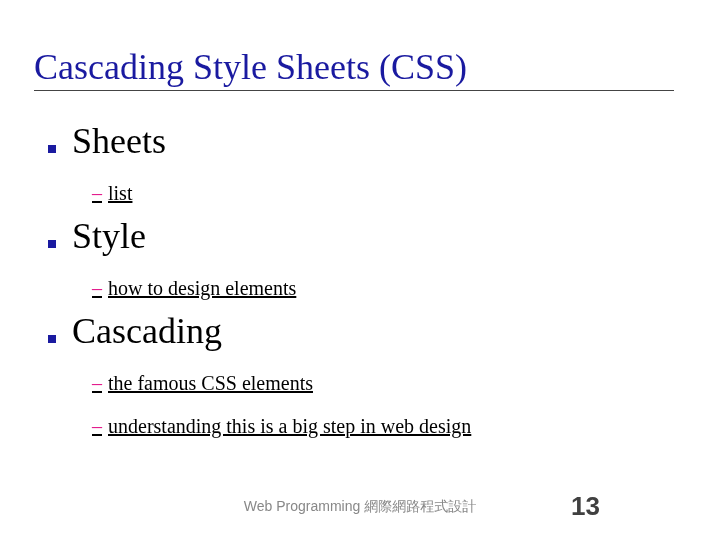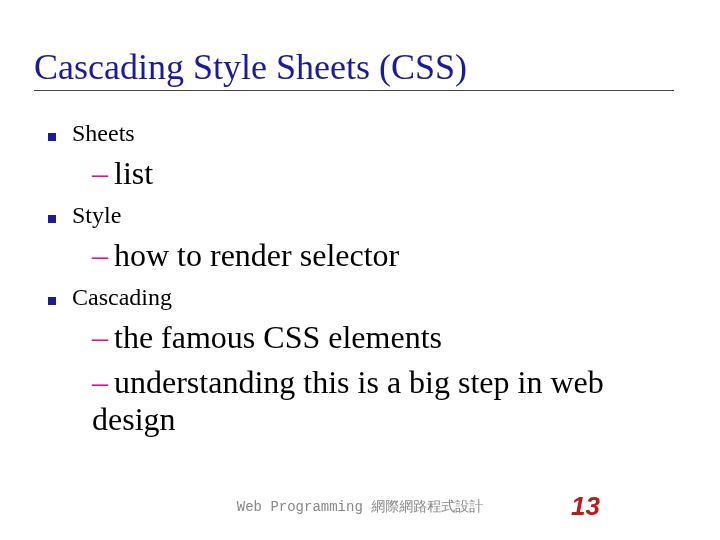--- a/index.html
+++ b/index.html
@@ -28,66 +28,66 @@
     border-bottom: 1px solid #444;
     width: 640px;
   }
   .body {
     position: absolute;
     left: 48px;
     top: 110px;
     width: 630px;
   }
   .l1 {
-    font-size: 24px;
+    font-size: 36px;
     color: #000;
     margin-top: 10px;
     margin-bottom: 6px;
     display: flex;
     align-items: baseline;
   }
   .bullet {
     display: inline-block;
     width: 8px;
     height: 8px;
     background: #1a1aa0;
     margin-right: 16px;
     margin-top: 12px;
     flex-shrink: 0;
   }
   .l2 {
-    font-size: 32px;
+    font-size: 20px;
     color: #000;
     margin-left: 44px;
-    margin-top: 8px;
+    margin-top: 20px;
     margin-bottom: 8px;
+    text-decoration: underline;
   }
   .l2 .dash {
     color: #e21086;
     margin-right: 6px;
   }
   .footer {
     position: absolute;
     bottom: 24px;
     left: 0;
     width: 720px;
     text-align: center;
-    font-family: Liberation Mono, monospace;
+    font-family: Liberation Sans, sans-serif;
     font-size: 14px;
     color: #888;
   }
   .pagenum {
     position: absolute;
     right: 32px;
     bottom: 18px;
     font-family: Arial, "Arial Black", sans-serif;
     font-weight: 900;
     font-size: 26px;
-    color: #b91c1c;
-    font-style: italic;
+    color: #404040;
   }
 </style>
 </head>
 <body>
 
 <div class="slide">
 
   <div class="title">Cascading Style Sheets (CSS)</div>
 
   <div class="body">
@@ -98,21 +98,21 @@
     </div>
     <div class="l2">
       <span class="dash">–</span><span>list</span>
     </div>
 
     <div class="l1">
       <span class="bullet"></span>
       <span>Style</span>
     </div>
     <div class="l2">
-      <span class="dash">–</span><span>how to render selector</span>
+      <span class="dash">–</span><span>how to design elements</span>
     </div>
 
     <div class="l1">
       <span class="bullet"></span>
       <span>Cascading</span>
     </div>
     <div class="l2">
       <span class="dash">–</span><span>the famous CSS elements</span>
     </div>
     <div class="l2">

